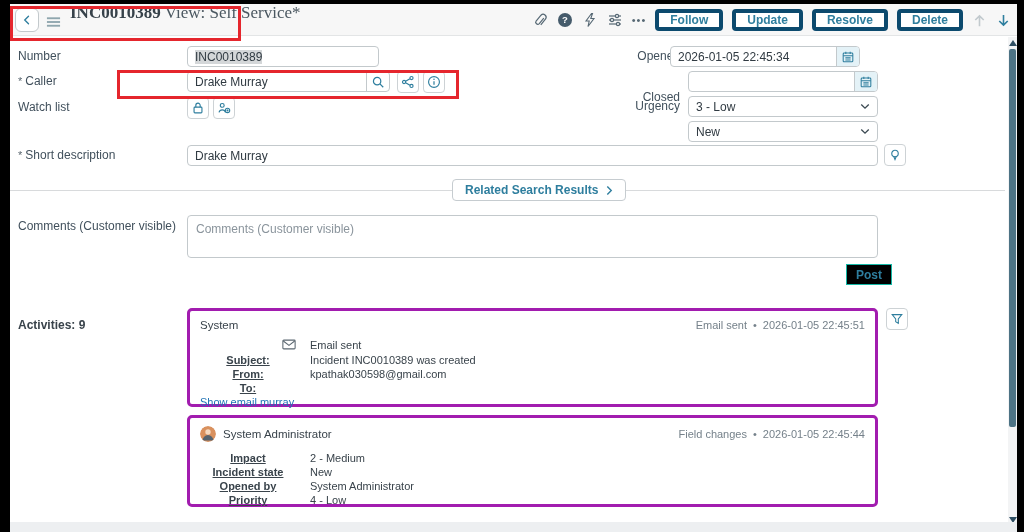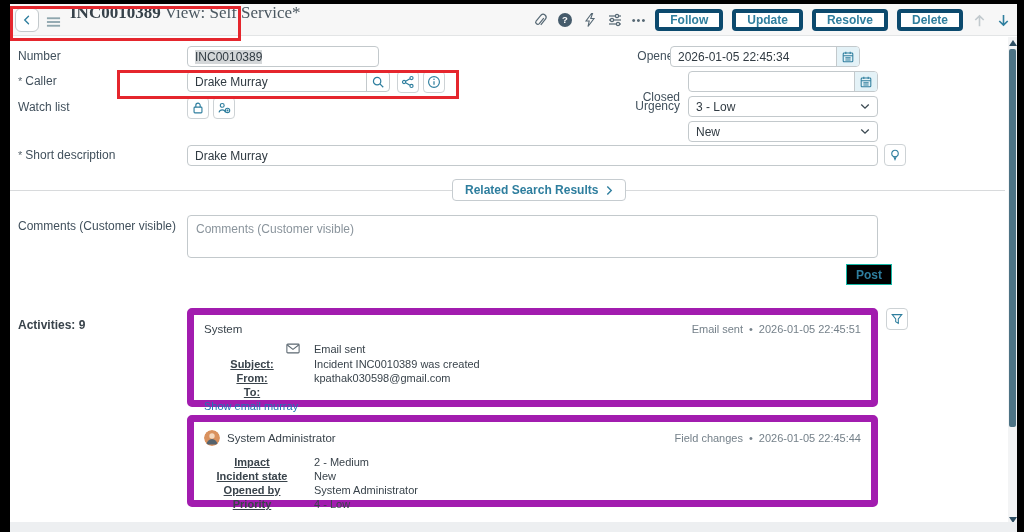--- a/index.html
+++ b/index.html
@@ -43,21 +43,21 @@
   
   .divider { position:absolute; left:0; top:186px; width:995px; border-top:1px solid #d8dadc; }
   .rel-btn { position:absolute; left:442px; top:175px; height:22px; padding:0 12px; background:#fff; border:1px solid #c6ccd0; border-radius:4px; font-size:12px; font-weight:bold; color:#2e7e9e; display:flex; align-items:center; gap:8px; cursor:pointer; font-family:inherit; }
   .rel-btn svg { width:7px; height:11px; }
 
   textarea.cmt { position:absolute; left:177px; top:211px; width:691px; height:43px; border:1px solid #c3c9cc; border-radius:4px; padding:6px 8px; font-size:12px; color:#303a42; font-family:inherit; resize:none; }
   textarea.cmt::placeholder { color:#8a949c; }
   .post-btn { position:absolute; left:836px; top:260px; height:21px; padding:0 9px; background:#000000; border:1px solid #14b8a6; border-radius:0; font-size:12px; font-weight:600; color:#2e7e9e; cursor:pointer; font-family:inherit; }
 
   
-  .card { position:absolute; left:177px; width:691px; background:#fff; border:7px solid #a21caf; border-radius:5px; padding:8px 10px; }
+  .card { position:absolute; left:177px; width:691px; background:#fff; border:3px solid #a21caf; border-radius:5px; padding:8px 10px; }
   .card-hd { display:flex; justify-content:space-between; align-items:center; }
   .author { font-size:11.5px; color:#39434b; display:flex; align-items:center; gap:7px; }
   .meta { font-size:11px; color:#75818a; }
   .meta .time::before { content:"\2022"; margin:0 6px; color:#75818a; }
   .agrid { display:grid; grid-template-columns:96px 1fr; column-gap:14px; row-gap:2px; font-size:11px; color:#39434b; margin-top:8px; }
   .agrid .lbl { text-align:center; font-weight:bold;text-decoration:underline; }
   .agrid .ico-cell { justify-self:end; color:#5b6770; }
   .agrid .ico-cell svg { width:14px; height:11px; }
   .alink { color:#2173b5; cursor:pointer; }
   .avatar { width:16px; height:16px; border-radius:50%; overflow:hidden; flex:none; }

